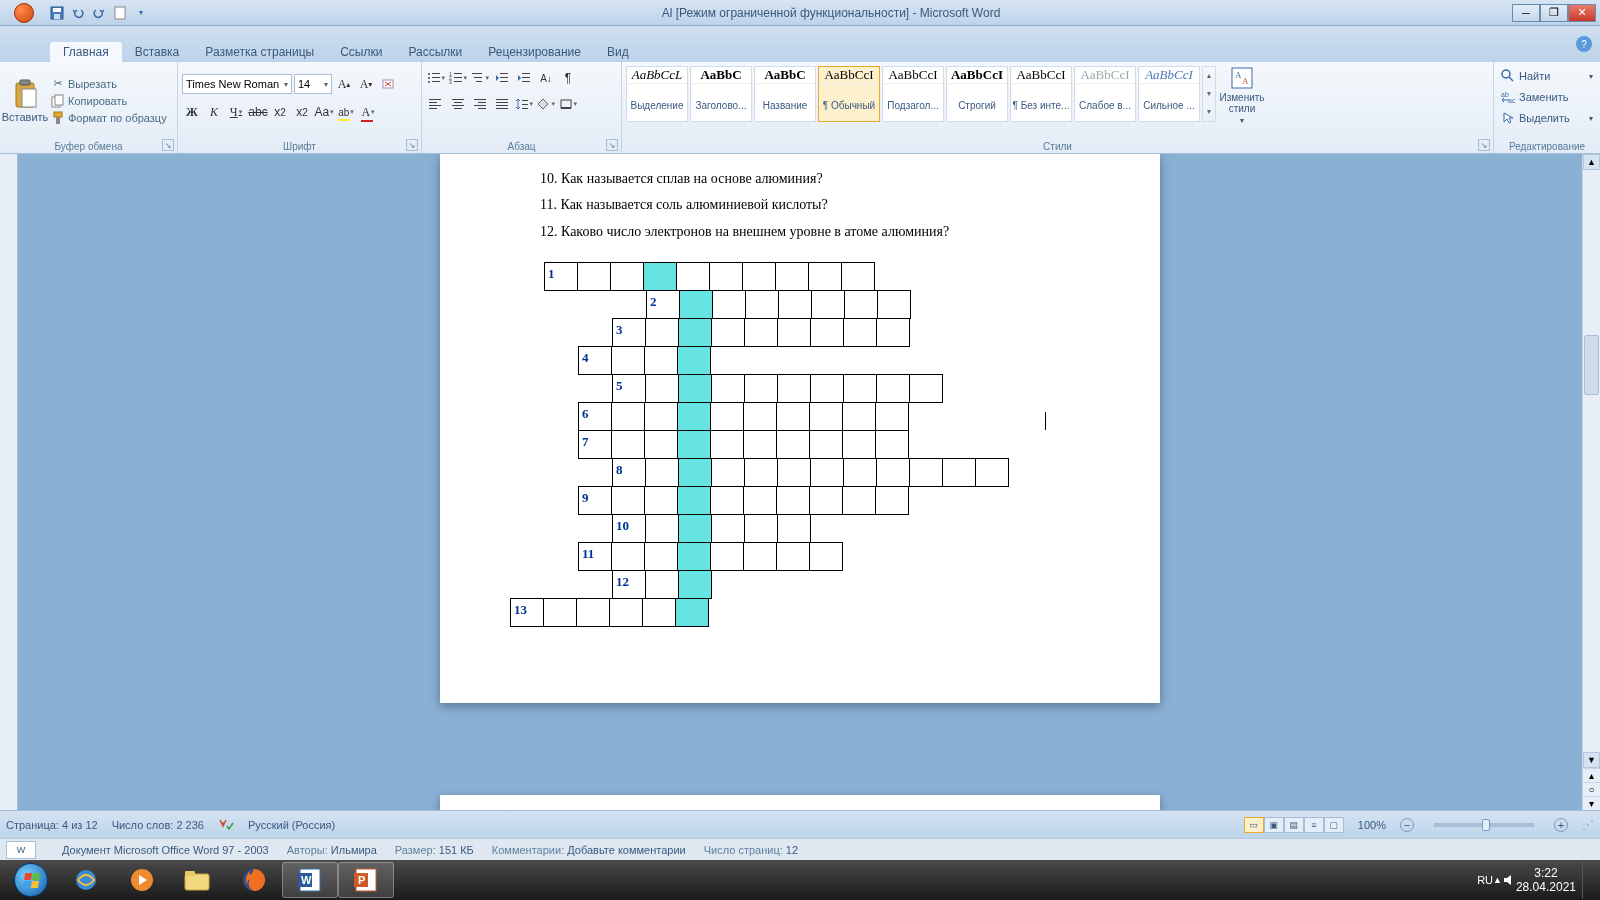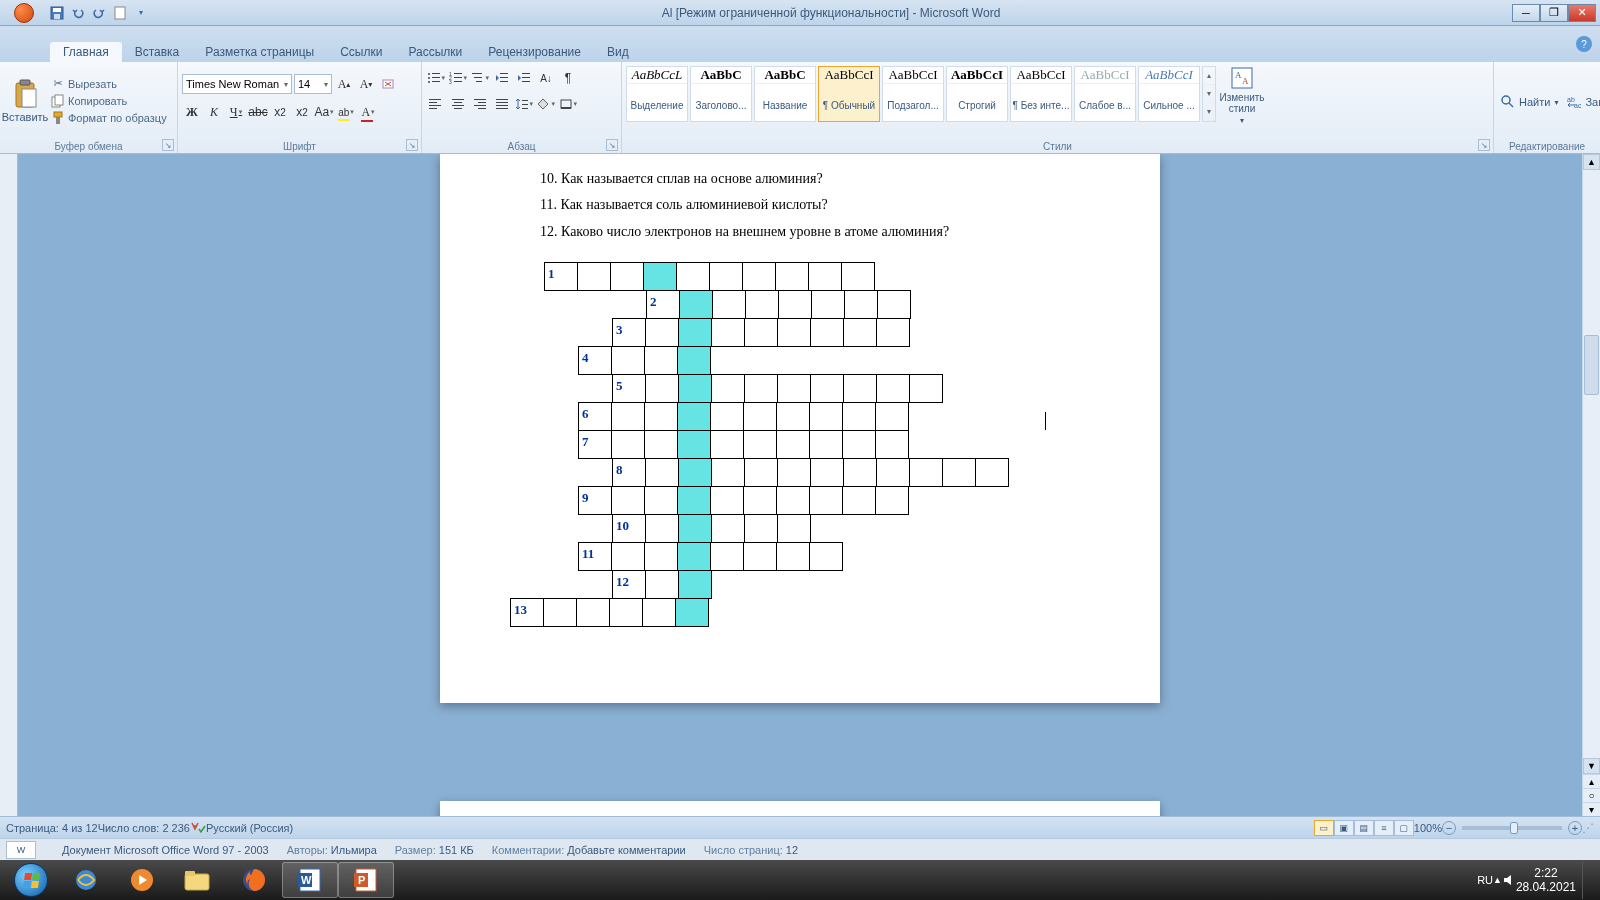--- a/index.html
+++ b/index.html
@@ -80,21 +80,21 @@
 .cursor-blink { position:absolute; width:1px; height:18px; background:#000; }
 
 .vscroll { width:18px; background:#e7eef7; border-left:1px solid #c5d6e8; display:flex; flex-direction:column; }
 .vscroll .arr { height:16px; background:#d5e2f0; border:1px solid #b4c7db; display:flex; align-items:center; justify-content:center; font-size:9px; cursor:pointer;}
 .vscroll .track { flex:1; position:relative; }
 .vscroll .thumb { position:absolute; left:1px; right:1px; top:165px; height:60px; background:#cfdcec; border:1px solid #a8bed6; border-radius:2px; }
 .nav-btns { }
 .nav-btns div{ height:14px; display:flex; align-items:center; justify-content:center; font-size:10px; cursor:pointer; border-top:1px solid #c5d6e8;}
 
 
-.statusbar { height:22px; background:linear-gradient(to bottom,#d4e3f2,#bdd4ea); border-top:1px solid #a3bdd9; display:flex; align-items:center; padding:0 6px; font-size:11px; color:#3a5a80; }
+.statusbar { height:28px; background:linear-gradient(to bottom,#d4e3f2,#bdd4ea); border-top:1px solid #a3bdd9; display:flex; align-items:center; padding:0 6px; font-size:11px; color:#3a5a80; gap:14px; }
 .statusbar .sep{ flex:1; }
 .view-btns { display:flex; gap:0; }
 .view-btns .vb { width:20px; height:16px; border:1px solid #a8bed6; background:#e4eef8; display:flex; align-items:center; justify-content:center; cursor:pointer; font-size:9px;}
 .view-btns .vb.active{ background:#fdf0cc; border-color:#e8a830; }
 .zoom-slider { width:100px; height:4px; background:#a8bed6; position:relative; margin:0 6px; }
 .zoom-thumb { position:absolute; top:-4px; left:48px; width:8px; height:12px; background:#e4eef8; border:1px solid #7a9ac0; border-radius:2px; }
 
 
 .infobar { height:22px; background:#dfe7f1; border-top:1px solid #b5c9de; display:flex; align-items:center; padding:0 6px; font-size:11px; color:#3a5a80; gap:18px; }
 .infobar .doc-icon{ width:30px; height:18px; background:#fff; border:1px solid #a8bed6; display:flex; align-items:center; justify-content:center; font-size:9px; margin-right:8px; }
@@ -407,21 +407,21 @@
           </svg>
           <span>Изменить стили</span>
           <span style="font-size:8px;">▾</span>
         </div>
       </div>
     <div class="group-label">Стили</div>
     <div class="group-launcher">↘</div>
   </div>
 
   <div class="group" style="width:106px;border-right:none;">
-    <div class="group-body" style="flex-direction:row; gap:3px; padding-top:3px;">
+    <div class="group-body" style="flex-direction:column; gap:3px; padding-top:3px;">
       <div class="edit-item">
           <span>
             <svg width="14" height="14">
               <circle cx="5" cy="5" r="4" fill="none" stroke="#3a6aa8" stroke-width="1.5"></circle>
               <line x1="8" y1="8" x2="12" y2="12" stroke="#3a6aa8" stroke-width="1.5"></line>
             </svg>
           </span>
           <span>Найти</span>
           <span style="font-size:8px;margin-left:auto;">▾</span>
         </div>
@@ -726,18 +726,18 @@
   <div class="task-fill"></div>
   <div class="tray">
     <span>RU</span>
     <span style="font-size:9px;">▲</span>
     <span>
         <svg width="14" height="14">
           <path d="M2 5 h3 l4-3 v10 l-4-3 h-3 z" fill="#fff"></path>
         </svg>
       </span>
     <div class="clock">
-        <div>2:22</div>
+        <div>3:22</div>
         <div>28.04.2021</div>
       </div>
     <div class="show-desktop"></div>
   </div>
 </div>
 
 </body></html>

